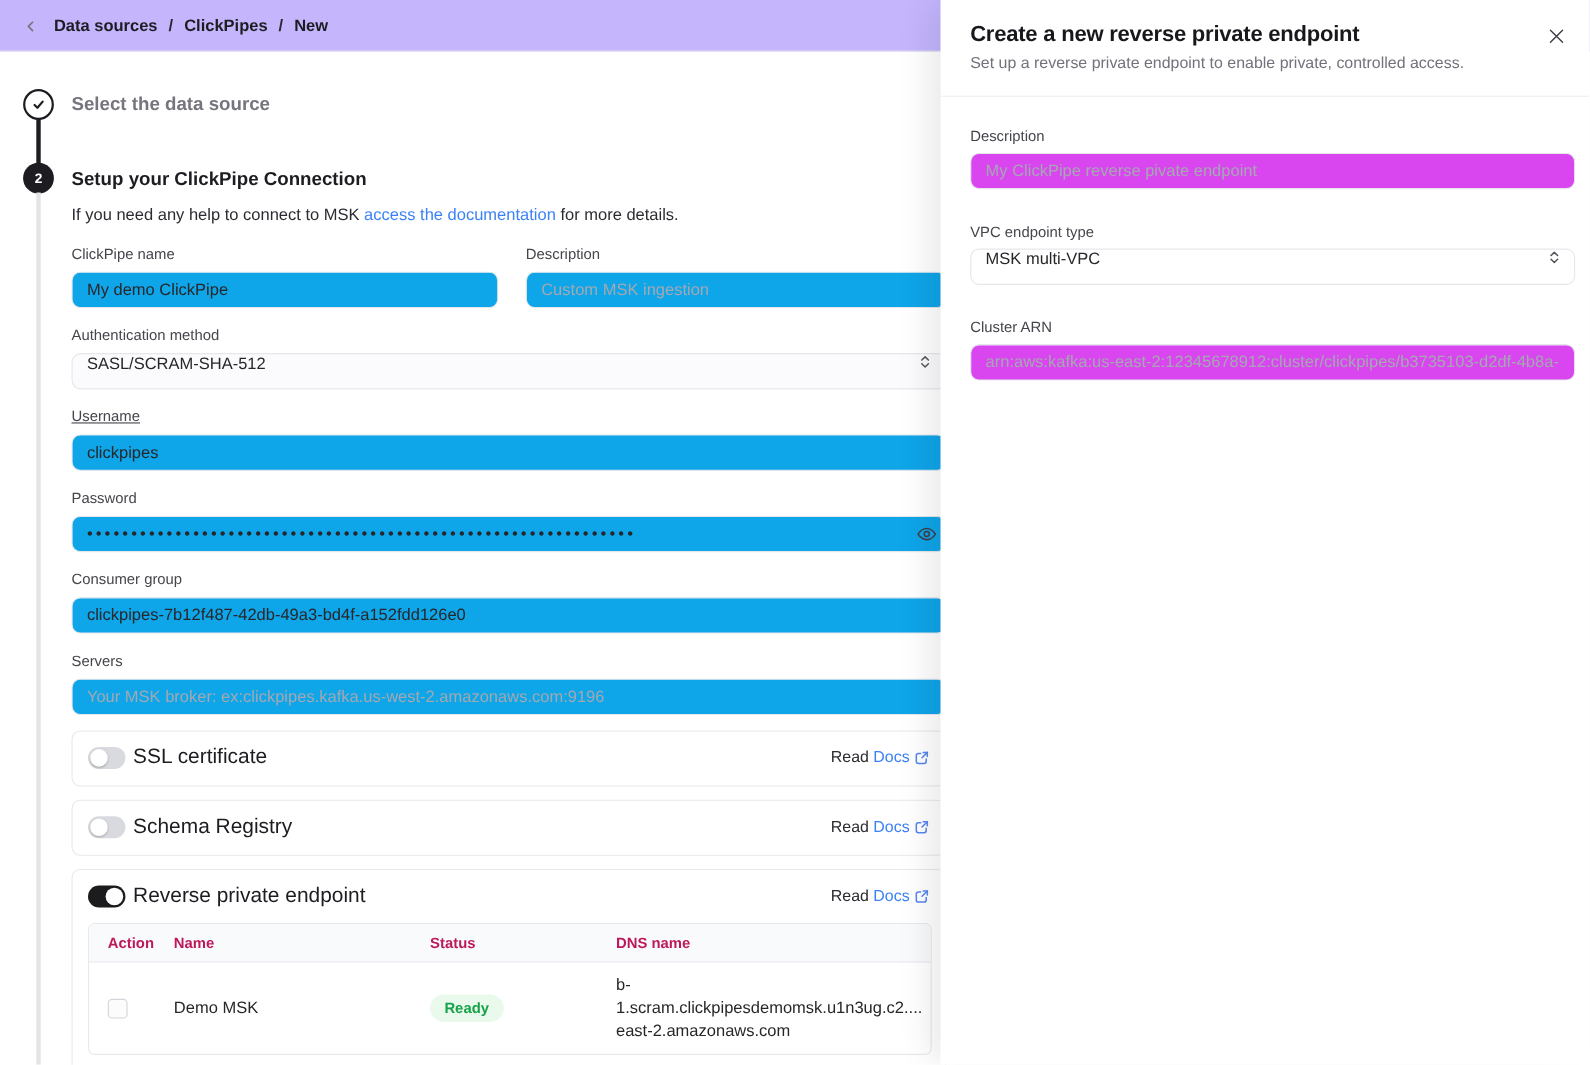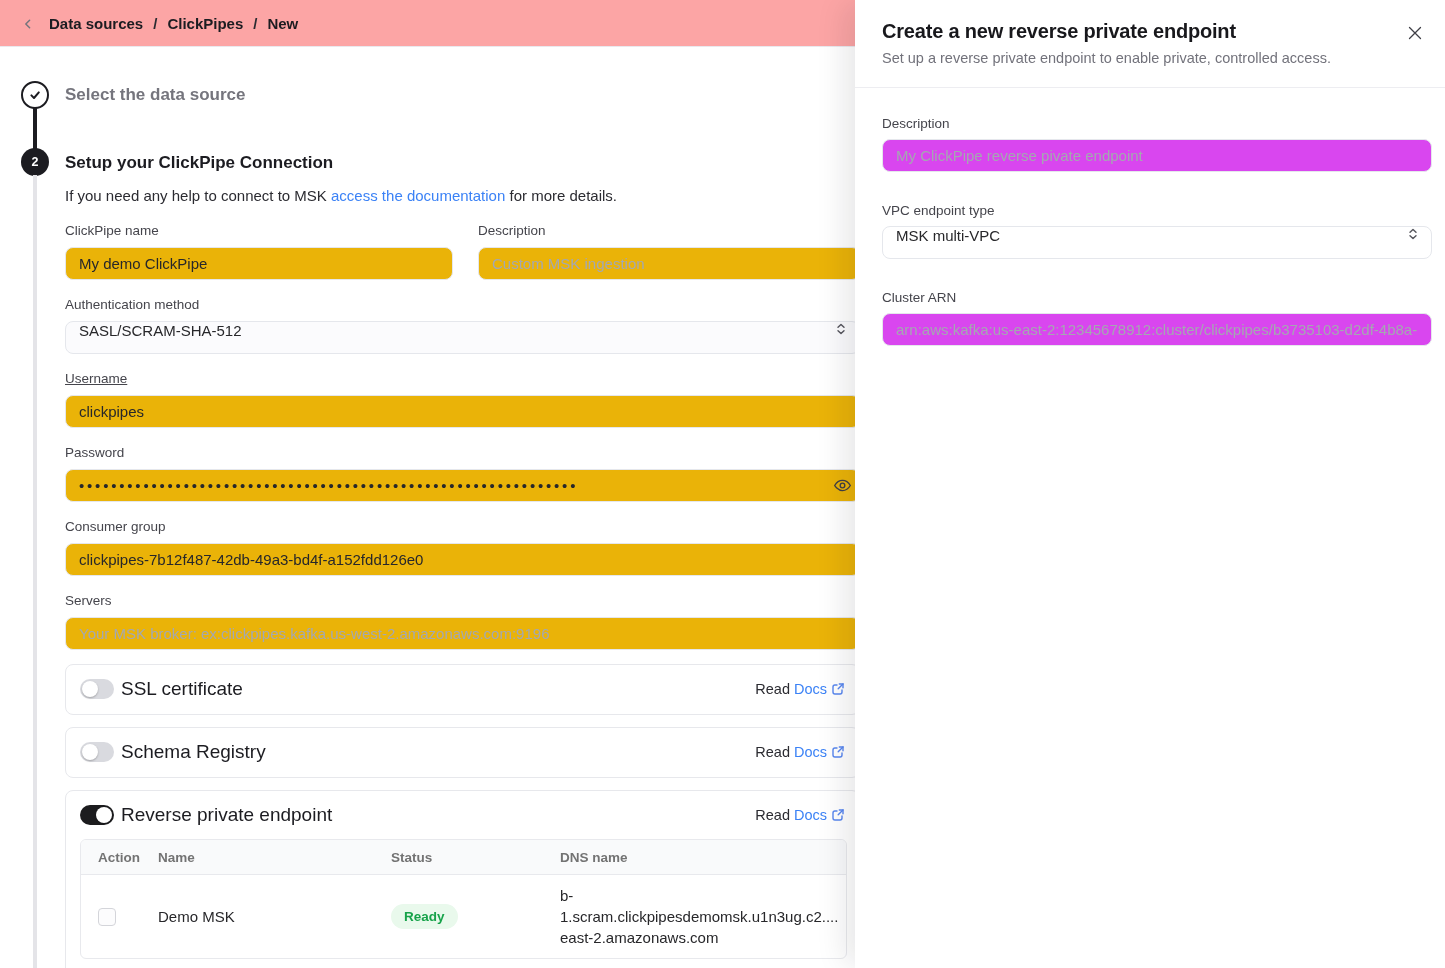--- a/index.html
+++ b/index.html
@@ -5,21 +5,21 @@
   * { box-sizing: border-box; margin: 0; padding: 0; }
   html,body { width:1445px; height:968px; }
   body {
     font-family: "Liberation Sans", "DejaVu Sans", sans-serif;
     background:#ffffff; color:#1c1c21; overflow:hidden; position:relative;
   }
   #app { position:absolute; inset:0; width:1445px; height:968px; background:#fff; }
 
   
   .topbar { position:absolute; left:0; top:0; width:1445px; height:47px;
-            border-bottom:1px solid #e9e9ee; background:#fca5a5; }
+            border-bottom:1px solid #e9e9ee; background:#c4b5fd; }
   .back-btn { position:absolute; left:16px; top:12px; width:24px; height:24px;
               display:flex; align-items:center; justify-content:center; cursor:pointer; }
   .breadcrumb { position:absolute; left:49px; top:0; height:46px; display:flex;
                 align-items:center; gap:10px; font-size:15px; font-weight:700; color:#1c1c21; }
   .breadcrumb .sep { font-weight:600; color:#2b2b31; }
 
   
   .step-circle { position:absolute; width:28px; height:28px; border-radius:50%;
                  display:flex; align-items:center; justify-content:center; }
   .step-1 { left:21px; top:81px; background:#fff; border:2px solid #1c1c21; }
@@ -30,21 +30,21 @@
 
   
   .h-muted { position:absolute; left:65px; top:85px; font-size:17px; font-weight:700; color:#75757d; }
   .h-dark  { position:absolute; left:65px; top:153px; font-size:17px; font-weight:700; color:#1c1c21; }
   .help    { position:absolute; left:65px; top:187px; font-size:15px; color:#2b2b31; }
   a.link   { color:#3b82f6; text-decoration:none; cursor:pointer; }
 
   
   .lbl { position:absolute; font-size:13.5px; font-weight:500; color:#45454c; }
   .inp { position:absolute; height:33px; border:1px solid #e5e7ec; border-radius:8px;
-         background:#eab308; font-family:inherit; font-size:15px; color:#27272a;
+         background:#0ea5e9; font-family:inherit; font-size:15px; color:#27272a;
          padding:0 12px 0 13px; outline:none; }
   .inp::placeholder { color:#a4a8b1; opacity:1; }
   .selectbox { position:absolute; height:33px; border:1px solid #e5e7ec; border-radius:8px;
                background:#fbfbfd; font-size:15px; color:#27272a; display:flex;
                align-items:flex-start; padding:0 12px 0 13px; cursor:pointer; }
   .selectbox .caret { margin-left:auto; display:flex; align-items:center; }
   .pw { letter-spacing:2.8px; font-size:15px; color:#27272a; }
   .eye { position:absolute; left:833px; top:476px; width:19px; height:19px; cursor:pointer;
          display:flex; align-items:center; justify-content:center; }
 
@@ -61,21 +61,21 @@
   .toggle.on .knob { left:16px; }
   .toggle-label { margin-left:7px; font-size:19px; color:#1c1c21; }
   .docs { margin-left:auto; display:flex; align-items:center; gap:4px; font-size:14.5px; }
   .docs .read { color:#2b2b31; }
 
   
   .ep-table { position:absolute; left:14px; top:48px; width:767px;
               border:1px solid #e8e9ed; border-radius:6px; overflow:hidden; background:#fff; }
   .ep-head { display:grid; grid-template-columns:60px 233px 169px 1fr; align-items:center;
              height:35px; background:#f9fafb; border-bottom:1px solid #e8e9ed;
-             font-size:13.5px; font-weight:600; color:#737373; padding-left:17px; }
+             font-size:13.5px; font-weight:600; color:#be185d; padding-left:17px; }
   .ep-row  { display:grid; grid-template-columns:60px 233px 169px 1fr; align-items:center;
              min-height:82px; padding-left:17px; font-size:15px; color:#27272a; }
   .chk { width:18px; height:18px; border:1.5px solid #d4d5da; border-radius:4px;
          background:#fcfcfd; cursor:pointer; }
   .badge { display:inline-block; padding:5px 13px; border-radius:999px; background:#e9f9ec;
            color:#17a34a; font-size:13.5px; font-weight:600; }
   .dns { line-height:21px; padding:10px 8px 10px 0; }
 
   
   .panel { position:absolute; left:855px; top:0; width:590px; height:968px; background:#fff;

